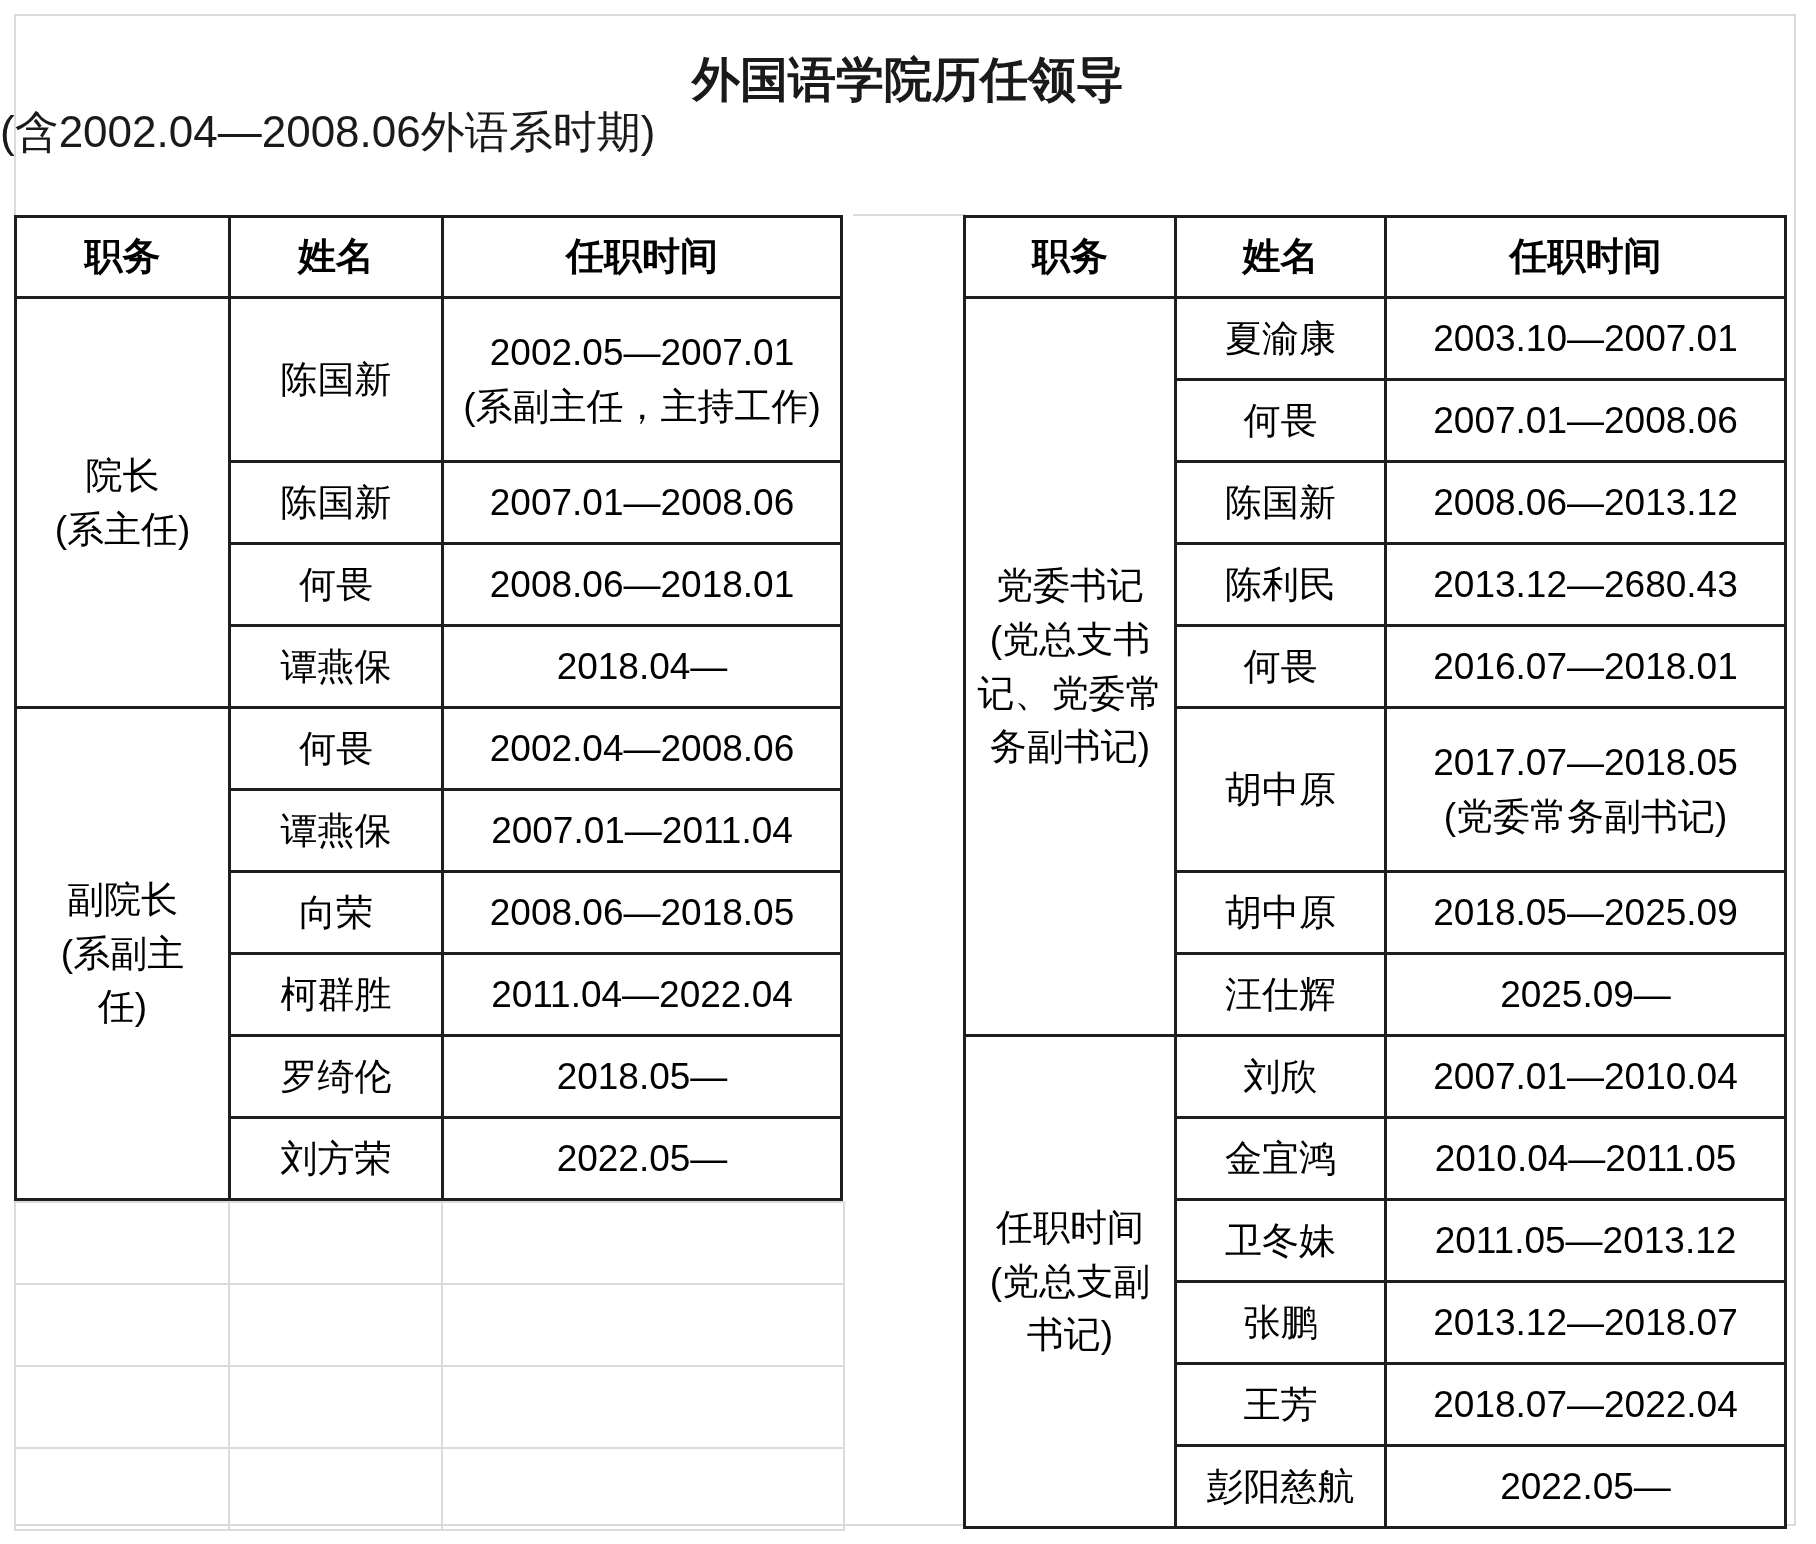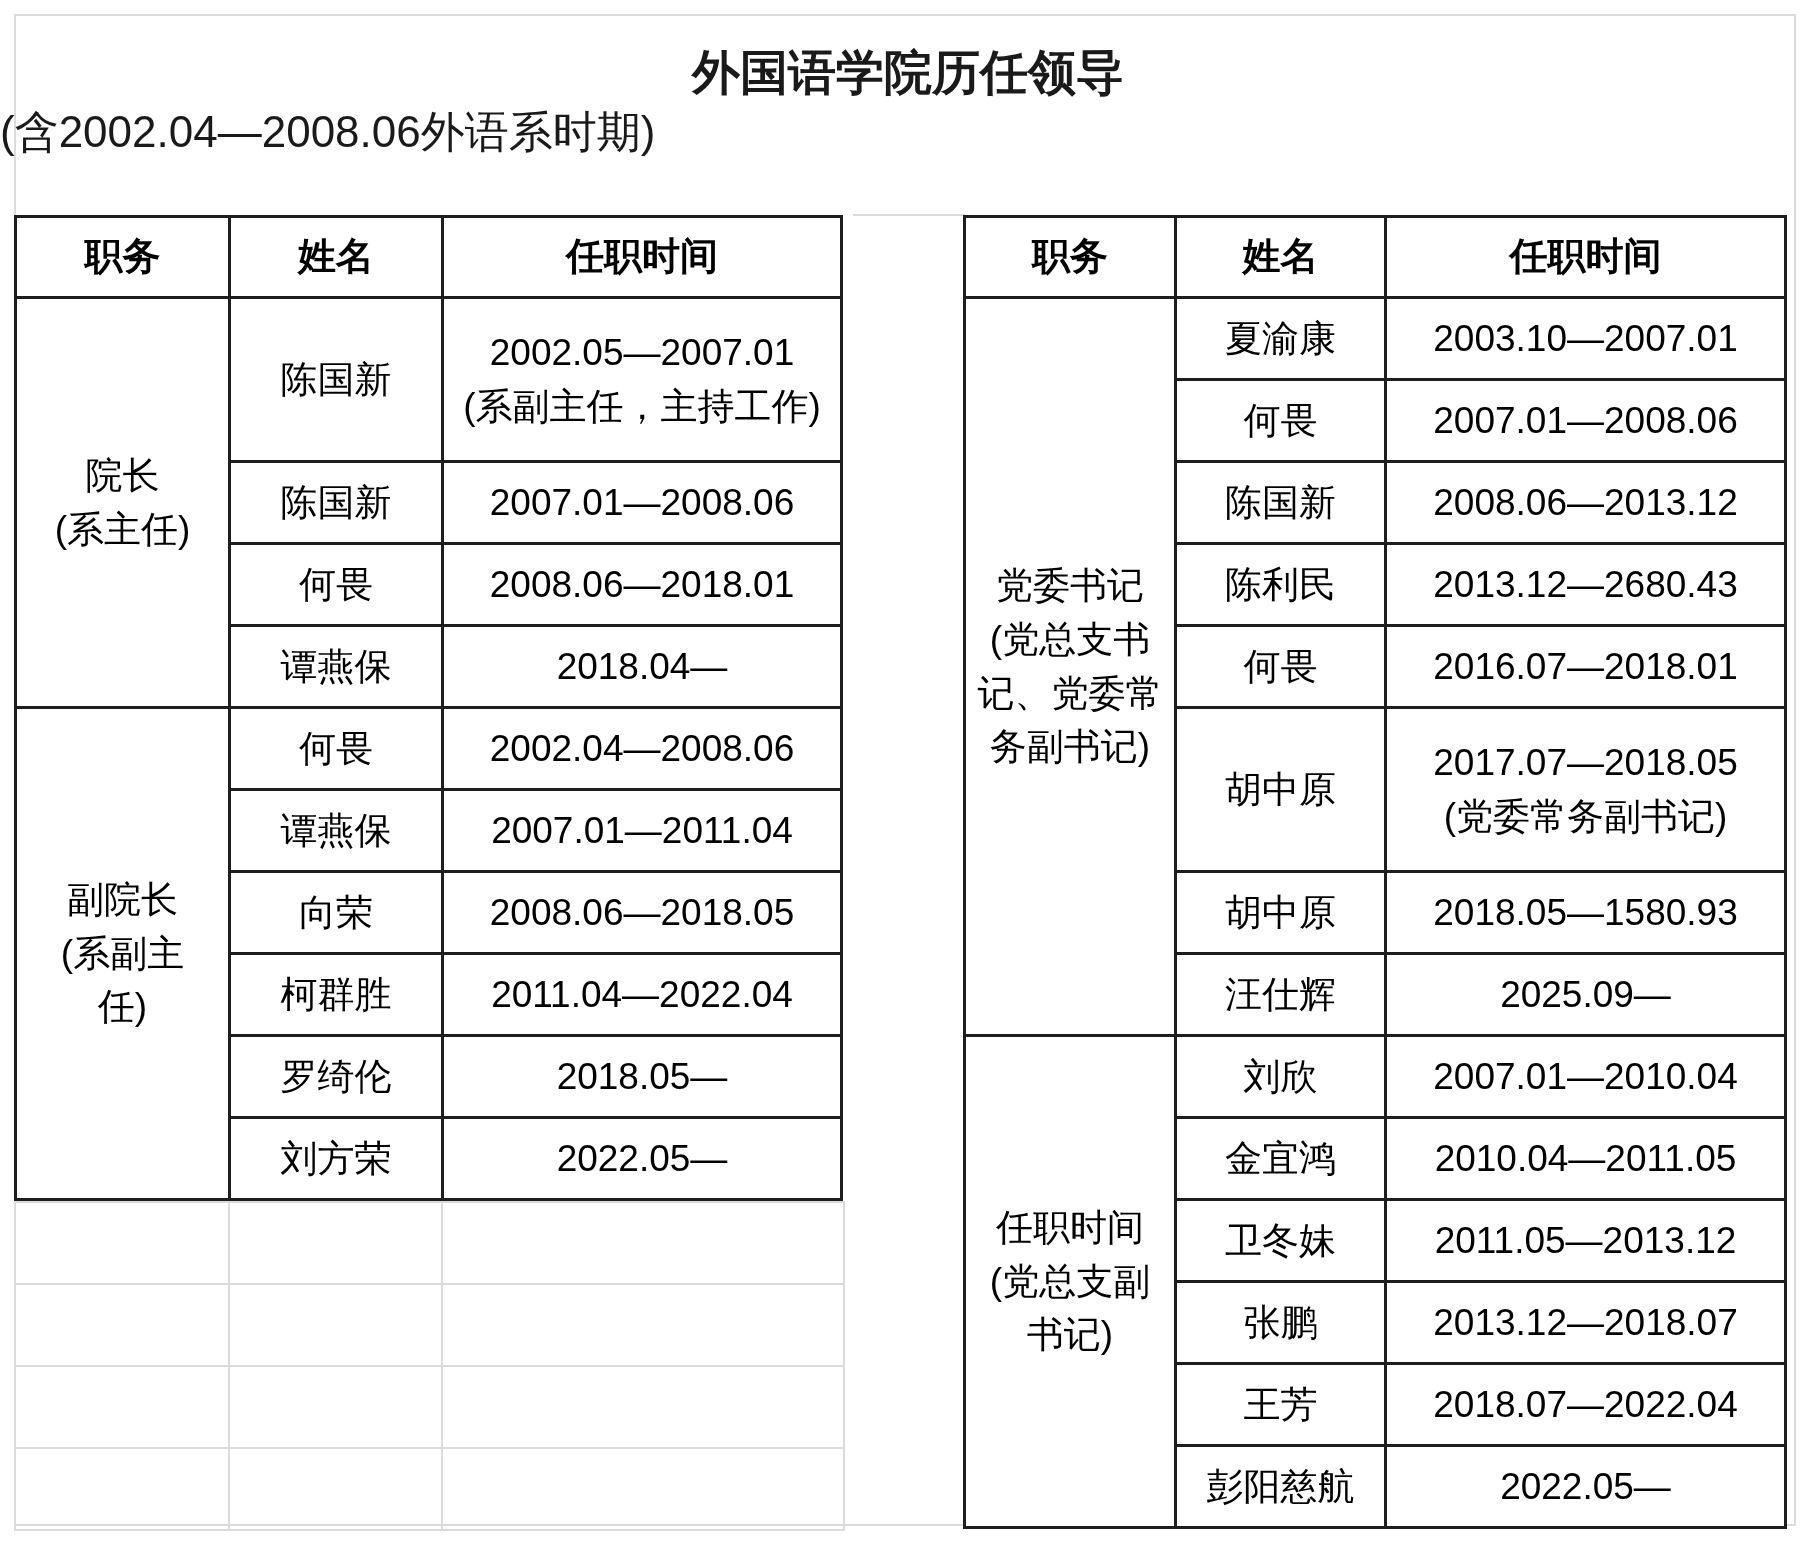--- a/index.html
+++ b/index.html
@@ -14,21 +14,21 @@
   }
   .sheet-outline {
     position: absolute;
     left: 14px; top: 14px;
     width: 1782px; height: 1512px;
     border: 2px solid #dbdbdb;
     box-sizing: border-box;
   }
   .page-title {
     position: absolute;
-    left: 0; right: 0; top: 44px;
+    left: 0; right: 0; top: 51px;
     text-align: center;
     font-size: 48px;
     font-weight: 700;
     line-height: 1.2;
     white-space: pre-line;
   }
   .page-subtitle {
     position: absolute;
     left: 0; right: 0; top: 106px;
     text-align: left;
@@ -212,21 +212,21 @@
       <td>何畏</td>
       <td>2016.07—2018.01</td>
     </tr>
     <tr style="height:164px">
       <td>胡中原</td>
       <td>2017.07—2018.05
 (党委常务副书记)</td>
     </tr>
     <tr style="height:82px">
       <td>胡中原</td>
-      <td>2018.05—1580.93</td>
+      <td>2018.05—2025.09</td>
     </tr>
     <tr style="height:82px">
       <td>汪仕辉</td>
       <td>2025.09—</td>
     </tr>
     <tr style="height:82px">
       <td rowspan="6">任职时间
 (党总支副
 书记)</td>
       <td>刘欣</td>

